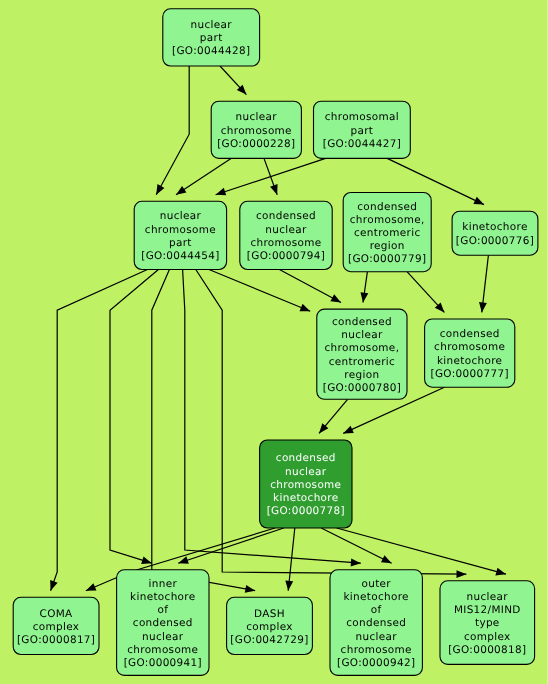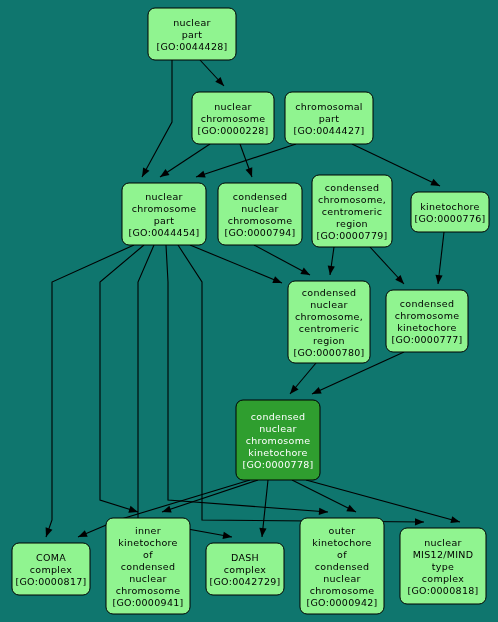--- a/index.html
+++ b/index.html
@@ -4,21 +4,21 @@
 <style>
   html, body {
     margin: 0;
     padding: 0;
     background: #ffffff;
   }
   #graph-root {
     position: relative;
     width: 498px;
     height: 622px;
-    background: #0f766e;
+    background: #bef264;
     font-family: "DejaVu Sans", sans-serif;
     overflow: hidden;
   }
   svg#graph-canvas {
     position: absolute;
     left: 0;
     top: 0;
     width: 498px;
     height: 622px;
   }

